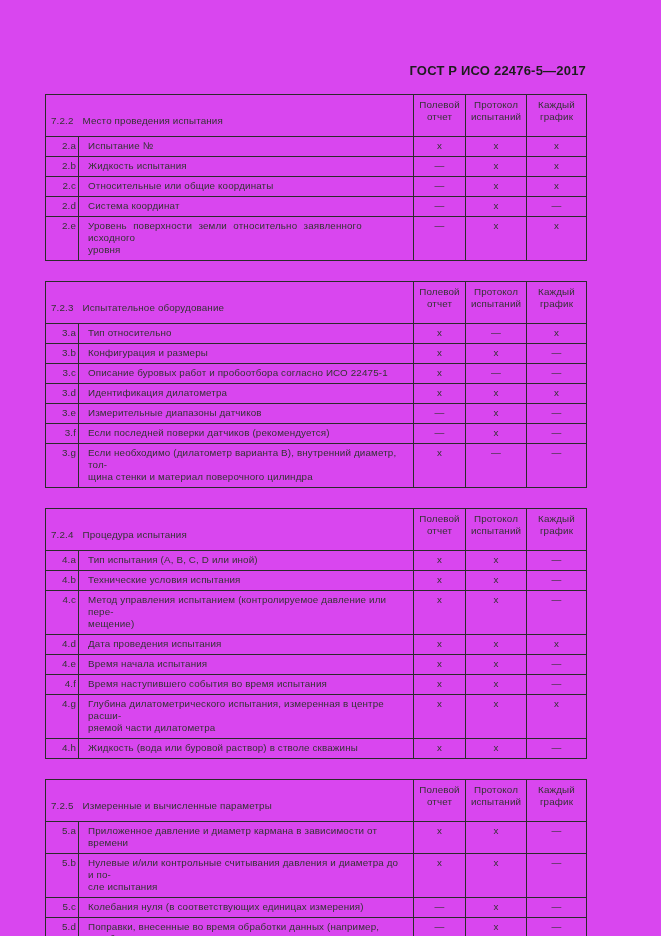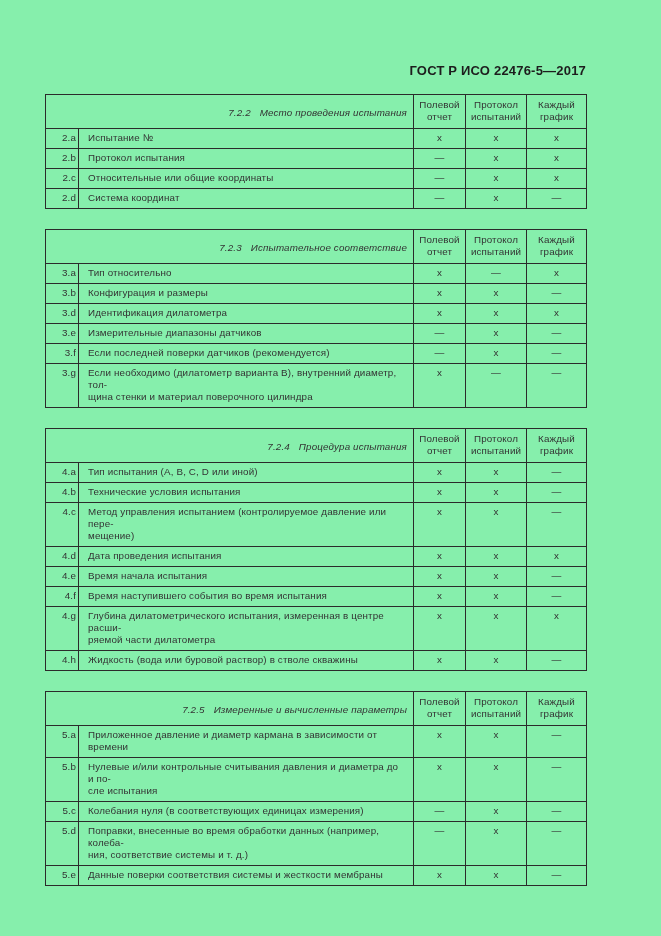--- a/index.html
+++ b/index.html
@@ -12,21 +12,21 @@
     height: 936px;
     font-family: "Liberation Sans", "DejaVu Sans", sans-serif;
     color: #2e2e2e;
     overflow: hidden;
   }
   .page {
     box-sizing: border-box;
     width: 661px;
     height: 936px;
     padding: 63px 75px 0 45px;
-    background: #86efac;
+    background: #d946ef;
   }
   .doc-title {
     width: 541px;
     text-align: right;
     font-weight: bold;
     font-size: 13px;
     letter-spacing: 0.2px;
     color: #1d1d1d;
     margin-bottom: 16px;
   }
@@ -40,23 +40,22 @@
     border: 1px solid #2b2b2b;
     font-size: 9.8px;
     line-height: 12px;
     font-weight: normal;
     vertical-align: top;
     letter-spacing: 0.15px;
     color: #333333;
     overflow: hidden;
   }
   th.caption {
-    text-align: right;
-    padding: 12px 6px 9px 5px;
-    font-style: italic;
+    text-align: left;
+    padding: 20px 6px 9px 5px;
   }
   .sec-num { margin-right: 9px; }
   th.colhead {
     text-align: center;
     padding: 4px 2px;
     white-space: pre-line;
     vertical-align: top;
   }
   td.num {
     text-align: right;
@@ -102,52 +101,60 @@
         <tbody>
           <tr>
             <td class="num">2.a</td>
             <td class="desc">Испытание №</td>
             <td class="mark">x</td>
             <td class="mark">x</td>
             <td class="mark">x</td>
           </tr>
           <tr>
             <td class="num">2.b</td>
-            <td class="desc">Протокол испытания</td>
+            <td class="desc">Жидкость испытания</td>
             <td class="mark">—</td>
             <td class="mark">x</td>
             <td class="mark">x</td>
           </tr>
           <tr>
             <td class="num">2.c</td>
             <td class="desc">Относительные или общие координаты</td>
             <td class="mark">—</td>
             <td class="mark">x</td>
             <td class="mark">x</td>
           </tr>
           <tr>
             <td class="num">2.d</td>
             <td class="desc">Система координат</td>
             <td class="mark">—</td>
             <td class="mark">x</td>
             <td class="mark">—</td>
+          </tr>
+          <tr>
+            <td class="num">2.e</td>
+            <td class="desc spread">Уровень поверхности земли относительно заявленного исходного
+уровня</td>
+            <td class="mark">—</td>
+            <td class="mark">x</td>
+            <td class="mark">x</td>
           </tr>
         </tbody>
       </table>
     <table class="gost">
         <colgroup>
           <col style="width: 33px;">
           <col style="width: 335px;">
           <col style="width: 52px;">
           <col style="width: 61px;">
           <col style="width: 60px;">
         </colgroup>
         <thead>
           <tr>
-            <th class="caption" colspan="2"><span class="sec-num">7.2.3</span><span class="sec-title">Испытательное соответствие</span></th>
+            <th class="caption" colspan="2"><span class="sec-num">7.2.3</span><span class="sec-title">Испытательное оборудование</span></th>
             <th class="colhead">Полевой
 отчет</th>
             <th class="colhead">Протокол
 испытаний</th>
             <th class="colhead">Каждый
 график</th>
           </tr>
         </thead>
         <tbody>
           <tr>
@@ -155,20 +162,27 @@
             <td class="desc">Тип относительно</td>
             <td class="mark">x</td>
             <td class="mark">—</td>
             <td class="mark">x</td>
           </tr>
           <tr>
             <td class="num">3.b</td>
             <td class="desc">Конфигурация и размеры</td>
             <td class="mark">x</td>
             <td class="mark">x</td>
+            <td class="mark">—</td>
+          </tr>
+          <tr>
+            <td class="num">3.c</td>
+            <td class="desc">Описание буровых работ и пробоотбора согласно ИСО 22475-1</td>
+            <td class="mark">x</td>
+            <td class="mark">—</td>
             <td class="mark">—</td>
           </tr>
           <tr>
             <td class="num">3.d</td>
             <td class="desc">Идентификация дилатометра</td>
             <td class="mark">x</td>
             <td class="mark">x</td>
             <td class="mark">x</td>
           </tr>
           <tr>

